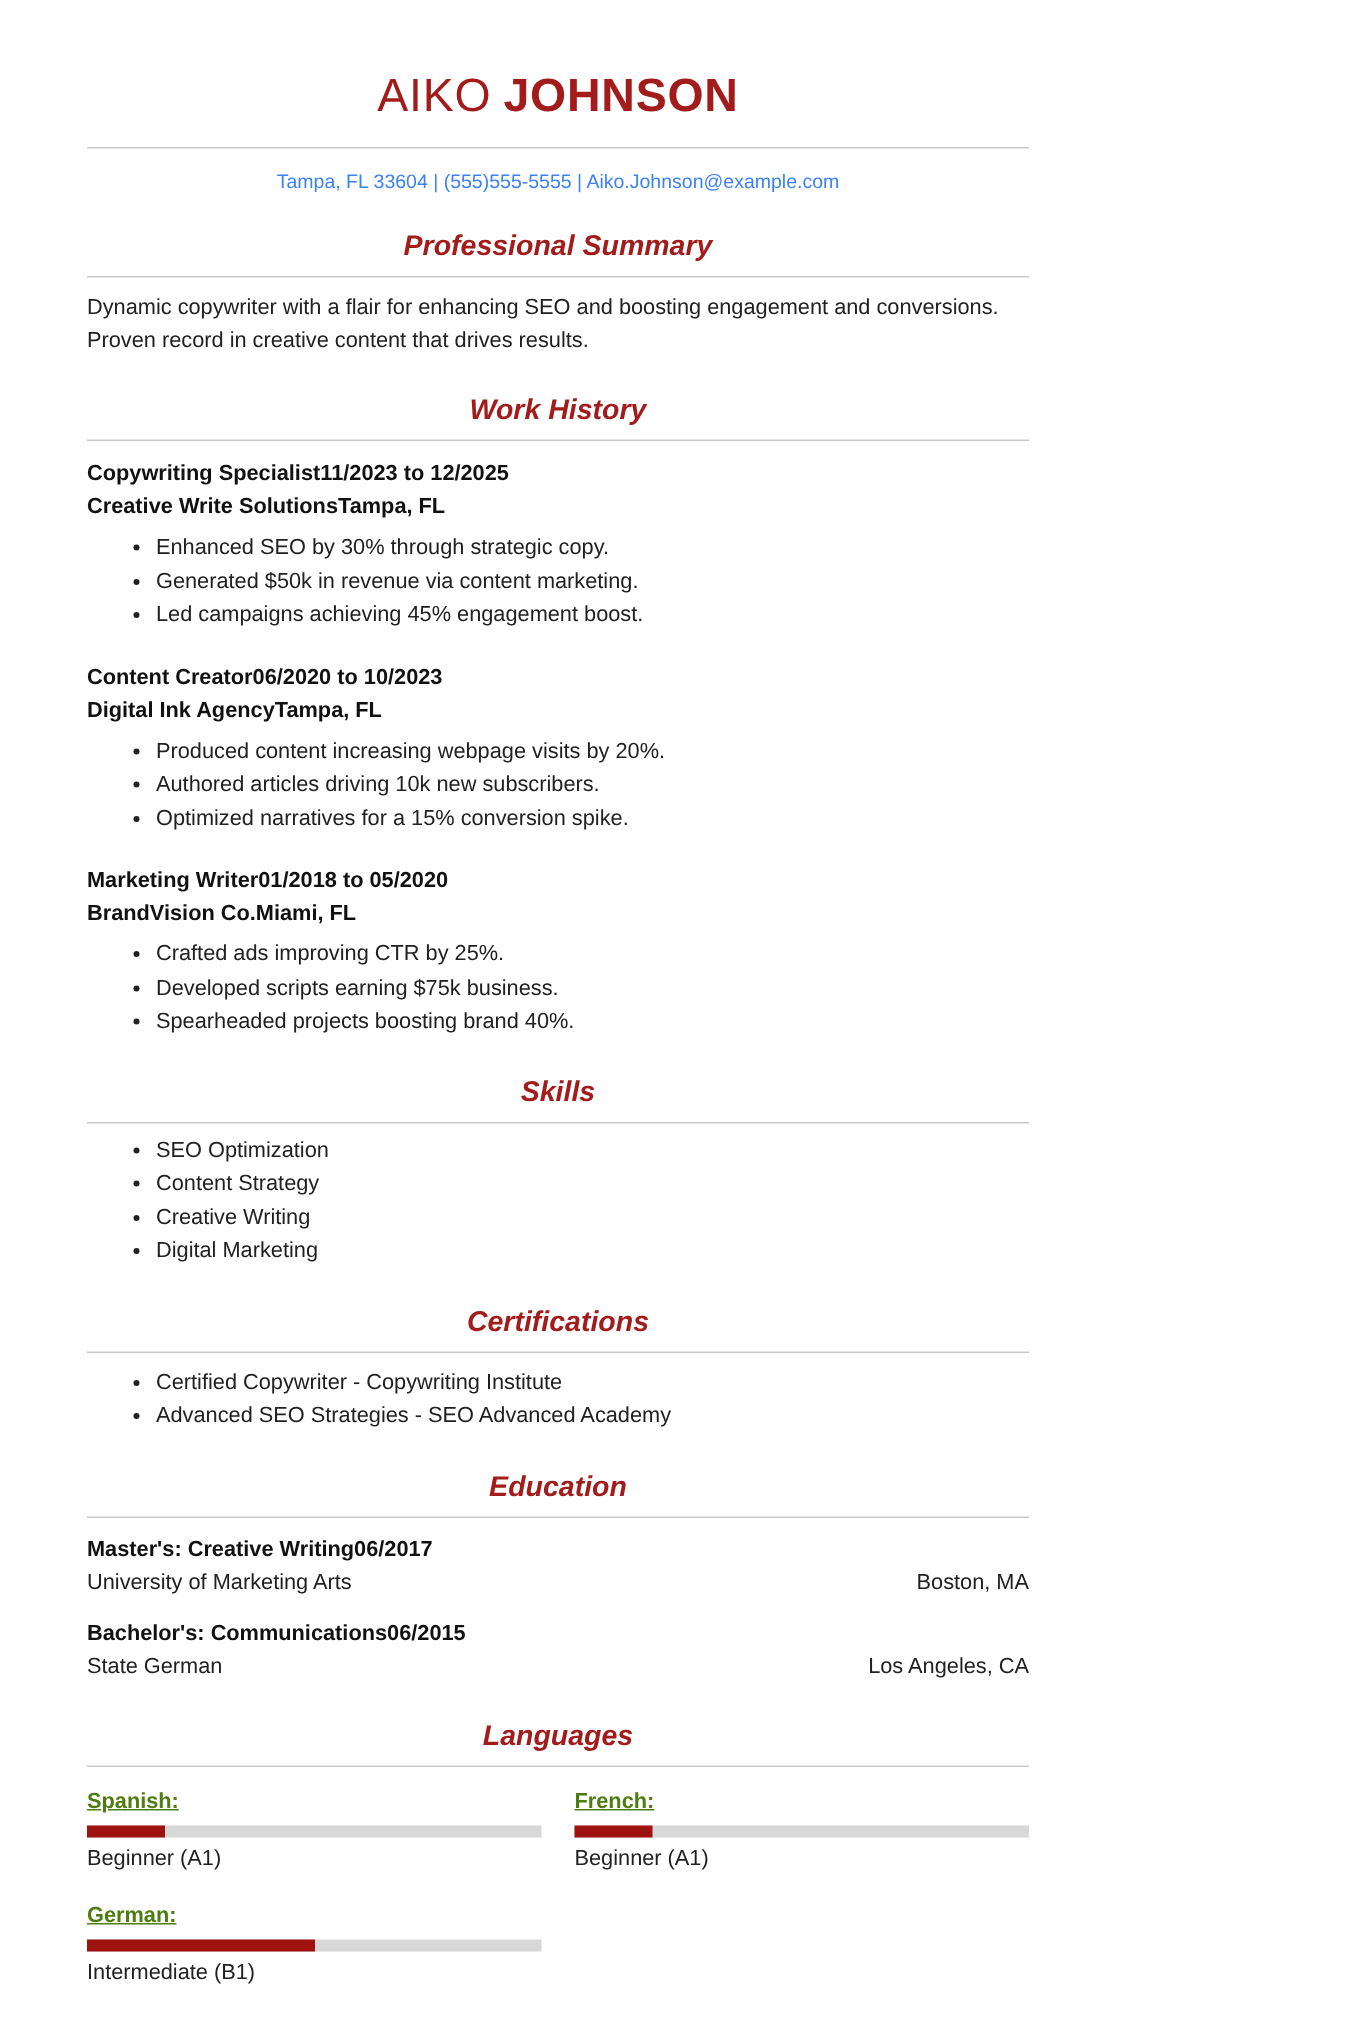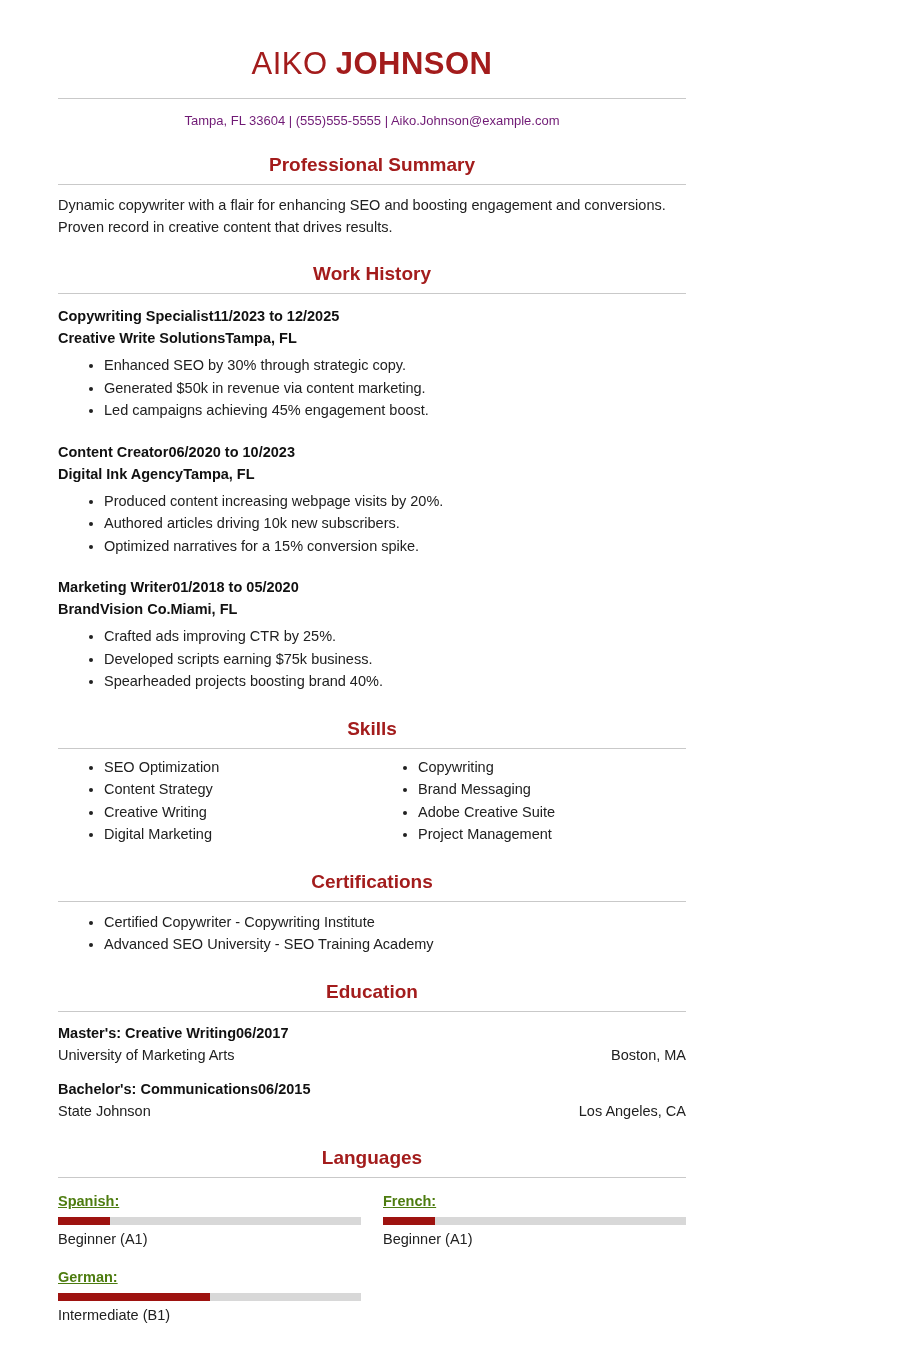--- a/index.html
+++ b/index.html
@@ -22,33 +22,34 @@
   }
   .name .first { font-weight: normal; }
   .name .last  { font-weight: bold; margin-left: 8px; }
 
   .rule { border: none; border-top: 1px solid #C9C9C9; height: 0; }
   .header-rule { margin-top: 16px; }
 
   .contact {
     text-align: center;
     font-size: 13px;
-    color: #701a75;
+    color: #3b82f6;
     margin-top: 13px;
     line-height: 17px;
   }
 
   
   .section { margin-top: 24px; }
   .section-title {
     text-align: center;
     font-size: 19px;
     font-weight: bold;
     color: #A31C1C;
     line-height: 23px;
+    font-style: italic;
   }
   .section-rule { margin-top: 8px; }
 
   .body-text {
     font-size: 14.5px;
     line-height: 22px;
     margin-top: 9px;
   }
 
   
@@ -180,37 +181,29 @@
     <hr class="rule section-rule">
     <div class="skills-cols">
       <div class="skills-col">
         <ul class="bullets">
           <li>SEO Optimization</li>
           <li>Content Strategy</li>
           <li>Creative Writing</li>
           <li>Digital Marketing</li>
         </ul>
       </div>
-      <div class="skills-col">
-        <ul class="bullets">
-          <li>Copywriting</li>
-          <li>Brand Messaging</li>
-          <li>Adobe Creative Suite</li>
-          <li>Project Management</li>
-        </ul>
-      </div>
     </div>
   </div>
 
   <div class="section">
     <div class="section-title">Certifications</div>
     <hr class="rule section-rule">
     <ul class="bullets" style="margin-top:9px">
       <li>Certified Copywriter - Copywriting Institute</li>
-      <li>Advanced SEO University - SEO Training Academy</li>
+      <li>Advanced SEO Strategies - SEO Advanced Academy</li>
     </ul>
   </div>
 
   <div class="section">
     <div class="section-title">Education</div>
     <hr class="rule section-rule">
 
     <div class="edu-entry">
       <div class="row2">
         <span>Master's: Creative Writing</span>
@@ -221,21 +214,21 @@
         <span>Boston, MA</span>
       </div>
     </div>
 
     <div class="edu-entry">
       <div class="row2">
         <span>Bachelor's: Communications</span>
         <span>06/2015</span>
       </div>
       <div class="edu-sub">
-        <span>State Johnson</span>
+        <span>State German</span>
         <span>Los Angeles, CA</span>
       </div>
     </div>
   </div>
 
   <div class="section">
     <div class="section-title">Languages</div>
     <hr class="rule section-rule">
     <div class="lang-grid">
 

